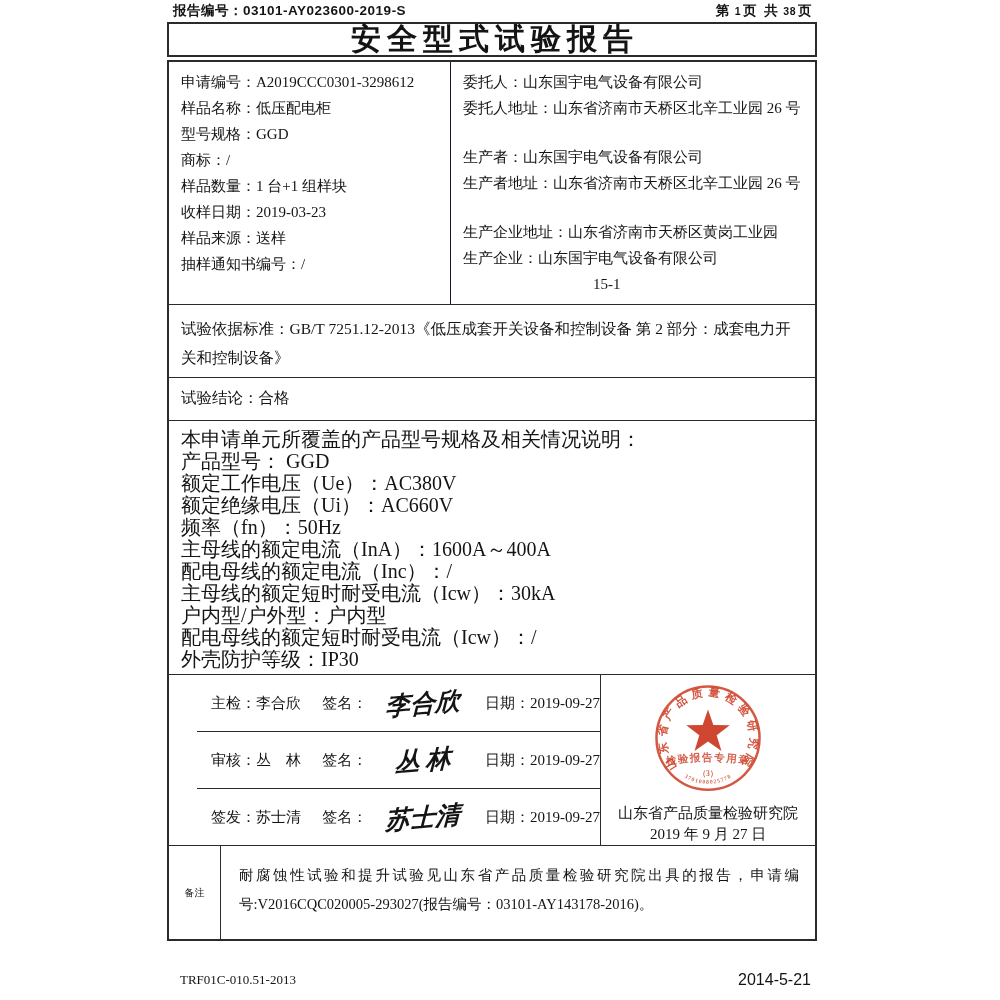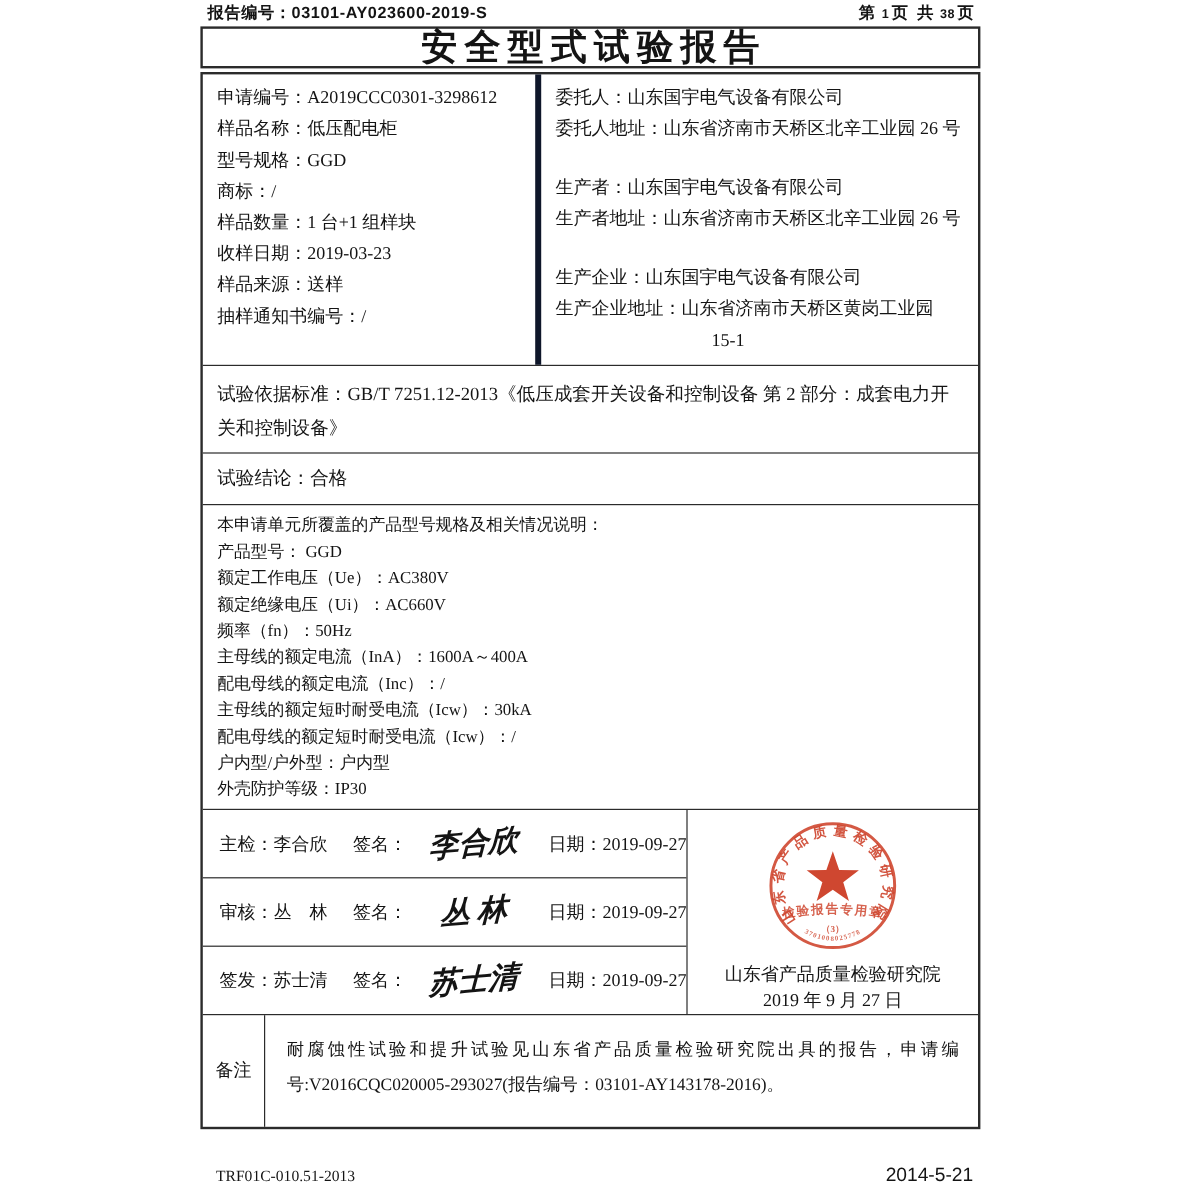--- a/index.html
+++ b/index.html
@@ -31,37 +31,37 @@
     padding-left: 6px;
   }
 
   
   .doc-table { border: 2px solid #2b2b2b; margin-top: 3px; }
   .row { border-top: 1px solid #2b2b2b; }
   .row.first { border-top: none; }
 
   .row-info { height: 242px; display: flex; }
   .cell-info-left {
-    width: 282px; border-right: 5px solid #0f172a;
+    width: 282px; border-right: 1px solid #0f172a;
     padding: 7px 6px 0 12px; font-size: 15px;
   }
   .cell-info-left .line { line-height: 26px; white-space: nowrap; }
   .cell-info-right { flex: 1; padding: 7px 6px 0 12px; font-size: 15px; }
   .cell-info-right .line { line-height: 26px; }
   .grp { margin-bottom: 23px; }
   .grp:last-child { margin-bottom: 0; }
   .indent { padding-left: 130px; }
 
   .row-standard { height: 73px; padding: 9px 12px 0 12px; font-size: 15.5px; line-height: 29px; }
   .row-conclusion { height: 43px; padding: 10px 4px 0 12px; font-size: 15.5px; }
 
-  .row-specs { height: 254px; padding: 7px 12px 0 12px; font-size: 14px; }
+  .row-specs { height: 254px; padding: 7px 12px 0 12px; font-size: 20px; }
   .row-specs .line { line-height: 22px; white-space: nowrap; }
 
-  .row-sign { height: 171px; display: flex; }
+  .row-sign { height: 171px; display: flex; padding-left: 28px; }
   .sign-left { width: 404px; border-right: 1px solid #2b2b2b; display: flex; flex-direction: column; }
   .sign-row { flex: 1; display: flex; align-items: center; padding-left: 14px; font-size: 15px; border-top: 1px solid #2b2b2b; }
   .sign-row.first { border-top: none; }
   .s-role { width: 112px; white-space: nowrap; }
   .s-label { width: 48px; white-space: nowrap; }
   .s-sig {
     width: 106px; text-align: center;
     font-size: 25px; font-weight: bold; font-style: italic;
     transform: rotate(-5deg) skewX(-6deg); display: inline-block;
     white-space: nowrap; line-height: 1;
@@ -74,21 +74,21 @@
   .stamp-date { font-size: 15px; line-height: 21px; }
   .ring-text { font-size: 12px; letter-spacing: 5px; font-weight: bold; }
   .inner-text { font-size: 11px; letter-spacing: 1.5px; font-weight: bold; }
   .num-text { font-size: 8px; font-weight: bold; }
   .serial-text { font-size: 6px; letter-spacing: 1px; font-weight: bold; }
 
   .row-remark { height: 94px; display: flex; }
   .remark-label {
     width: 52px; border-right: 1px solid #2b2b2b;
     display: flex; align-items: center; justify-content: center;
-    font-size: 15px;
+    font-size: 10px;
   }
   .remark-text {
     flex: 1; padding: 15px 16px 0 18px;
     font-size: 14.5px; line-height: 29px;
     text-align: justify; text-justify: inter-character;
   }
 
   .page-footer {
     display: flex; justify-content: space-between; align-items: center;
     margin-top: 30px; padding: 0 6px 0 13px;
@@ -129,22 +129,22 @@
       <div class="cell-info-right">
         <div class="grp">
           <div class="line">委托人：山东国宇电气设备有限公司</div>
           <div class="line">委托人地址：山东省济南市天桥区北辛工业园 26 号</div>
         </div>
         <div class="grp">
           <div class="line">生产者：山东国宇电气设备有限公司</div>
           <div class="line">生产者地址：山东省济南市天桥区北辛工业园 26 号</div>
         </div>
         <div class="grp">
+          <div class="line">生产企业地址：山东省济南市天桥区黄岗工业园</div>
           <div class="line">生产企业：山东国宇电气设备有限公司</div>
-          <div class="line">生产企业地址：山东省济南市天桥区黄岗工业园</div>
           <div class="line indent">15-1</div>
         </div>
       </div>
     </div>
 
     <div class="row row-standard">
       <span>试验依据标准：GB/T 7251.12-2013《低压成套开关设备和控制设备 第 2 部分：成套电力开关和控制设备》</span>
     </div>
 
     <div class="row row-conclusion">
@@ -153,22 +153,22 @@
 
     <div class="row row-specs">
       <div class="line">本申请单元所覆盖的产品型号规格及相关情况说明：</div>
       <div class="line">产品型号： GGD</div>
       <div class="line">额定工作电压（Ue）：AC380V</div>
       <div class="line">额定绝缘电压（Ui）：AC660V</div>
       <div class="line">频率（fn）：50Hz</div>
       <div class="line">主母线的额定电流（InA）：1600A～400A</div>
       <div class="line">配电母线的额定电流（Inc）：/</div>
       <div class="line">主母线的额定短时耐受电流（Icw）：30kA</div>
+      <div class="line">户内型/户外型：户内型</div>
       <div class="line">配电母线的额定短时耐受电流（Icw）：/</div>
-      <div class="line">户内型/户外型：户内型</div>
       <div class="line">外壳防护等级：IP30</div>
     </div>
 
     <div class="row row-sign">
       <div class="sign-left">
         <div class="sign-row first">
           <span class="s-role">主检：李合欣</span>
           <span class="s-label">签名：</span>
           <span class="s-sig">李合欣</span>
           <span class="s-date">日期：2019-09-27</span>

